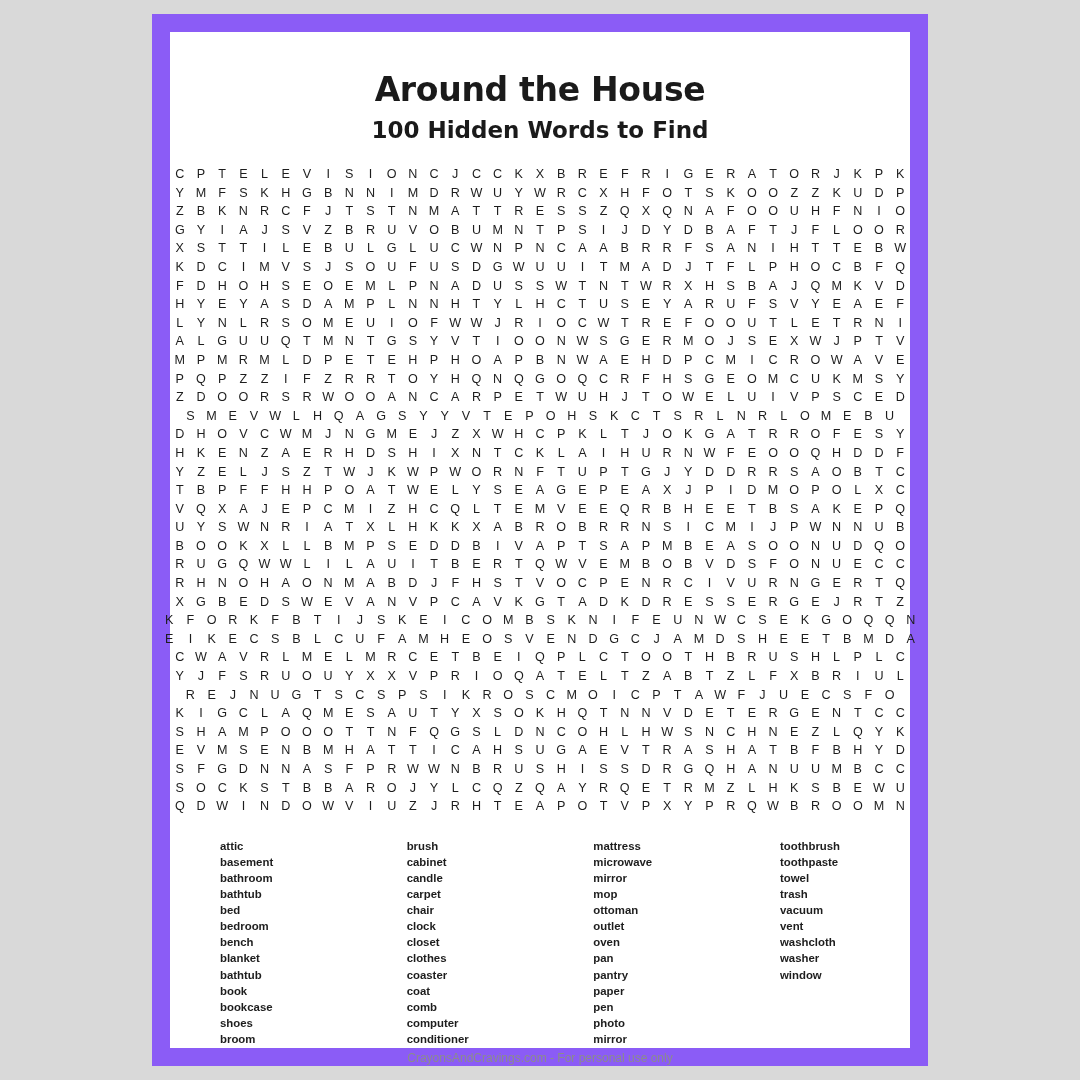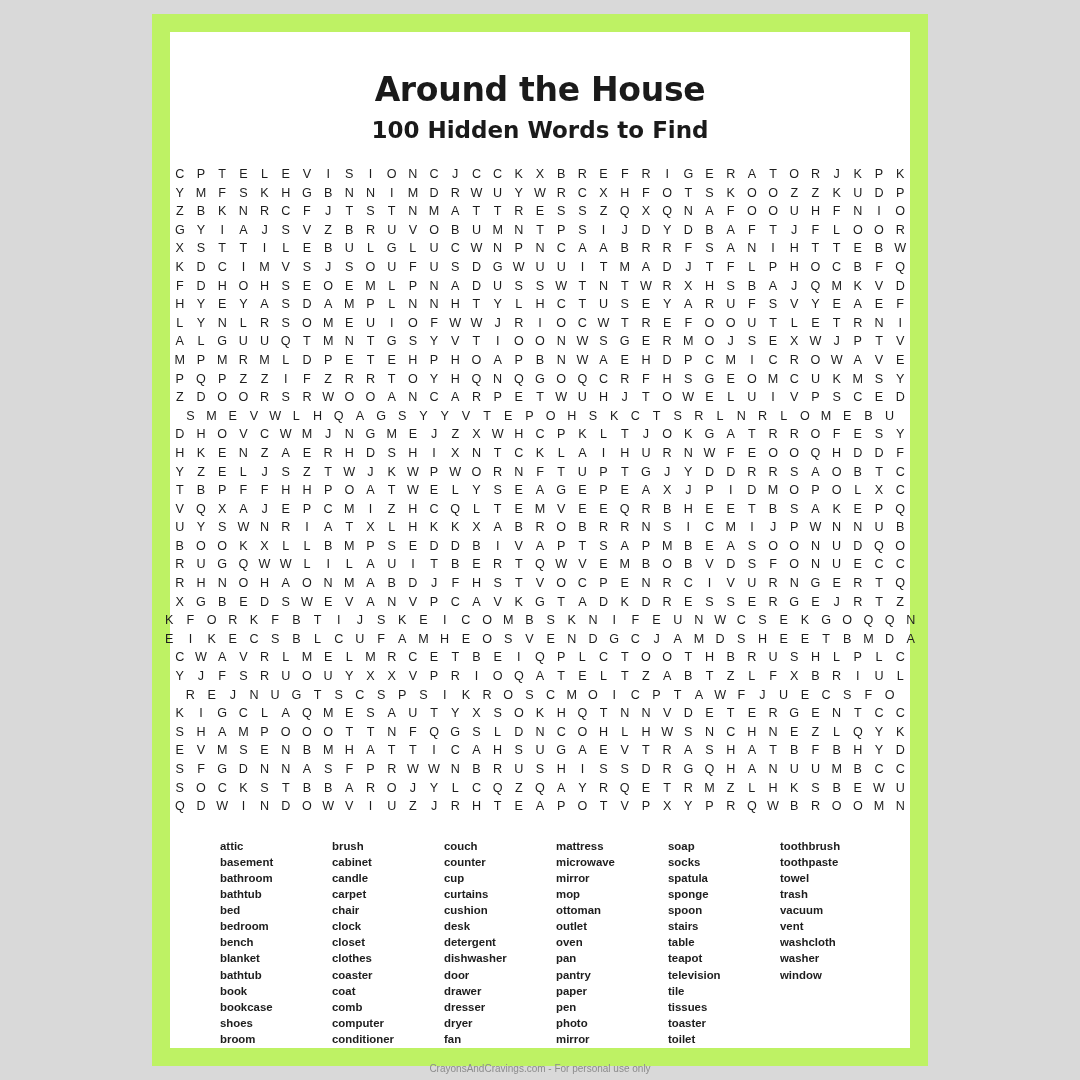--- a/index.html
+++ b/index.html
@@ -12,21 +12,21 @@
     background: #d9d9d9;
     font-family: "Liberation Sans", sans-serif;
     overflow: hidden;
   }
   .page-frame {
     position: absolute;
     left: 152px;
     top: 14px;
     width: 776px;
     height: 1052px;
-    background: #bef264;
+    background: #8b5cf6;
     box-sizing: border-box;
     padding: 18px;
   }
   .sheet {
     width: 100%;
     height: 100%;
     background: #ffffff;
     box-sizing: border-box;
     padding: 26px 40px 10px 40px;
     display: flex;
@@ -84,23 +84,23 @@
     font-weight: bold;
   }
   .word {
     font-family: "Liberation Sans", sans-serif;
     font-size: 11.4px;
     color: #1d1d1d;
     line-height: 16.1px;
     white-space: nowrap;
   }
   .footer {
-    margin-top: 16px;
+    margin-top: 4px;
     font-family: "Liberation Sans", sans-serif;
-    font-size: 10px;
+    font-size: 12px;
     color: #8c8c8c;
     text-align: left;
   }
 </style>
 </head>
 <body>
 
 <div class="page-frame">
   <div class="sheet">
 
@@ -1430,65 +1430,35 @@
           <div class="word">clock</div>
           <div class="word">closet</div>
           <div class="word">clothes</div>
           <div class="word">coaster</div>
           <div class="word">coat</div>
           <div class="word">comb</div>
           <div class="word">computer</div>
           <div class="word">conditioner</div>
         </div>
         <div class="word-col">
-          <div class="word">couch</div>
-          <div class="word">counter</div>
-          <div class="word">cup</div>
-          <div class="word">curtains</div>
-          <div class="word">cushion</div>
-          <div class="word">desk</div>
-          <div class="word">detergent</div>
-          <div class="word">dishwasher</div>
-          <div class="word">door</div>
-          <div class="word">drawer</div>
-          <div class="word">dresser</div>
-          <div class="word">dryer</div>
-          <div class="word">fan</div>
-        </div>
-        <div class="word-col">
           <div class="word">mattress</div>
           <div class="word">microwave</div>
           <div class="word">mirror</div>
           <div class="word">mop</div>
           <div class="word">ottoman</div>
           <div class="word">outlet</div>
           <div class="word">oven</div>
           <div class="word">pan</div>
           <div class="word">pantry</div>
           <div class="word">paper</div>
           <div class="word">pen</div>
           <div class="word">photo</div>
           <div class="word">mirror</div>
         </div>
         <div class="word-col">
-          <div class="word">soap</div>
-          <div class="word">socks</div>
-          <div class="word">spatula</div>
-          <div class="word">sponge</div>
-          <div class="word">spoon</div>
-          <div class="word">stairs</div>
-          <div class="word">table</div>
-          <div class="word">teapot</div>
-          <div class="word">television</div>
-          <div class="word">tile</div>
-          <div class="word">tissues</div>
-          <div class="word">toaster</div>
-          <div class="word">toilet</div>
-        </div>
-        <div class="word-col">
           <div class="word">toothbrush</div>
           <div class="word">toothpaste</div>
           <div class="word">towel</div>
           <div class="word">trash</div>
           <div class="word">vacuum</div>
           <div class="word">vent</div>
           <div class="word">washcloth</div>
           <div class="word">washer</div>
           <div class="word">window</div>
         </div>

